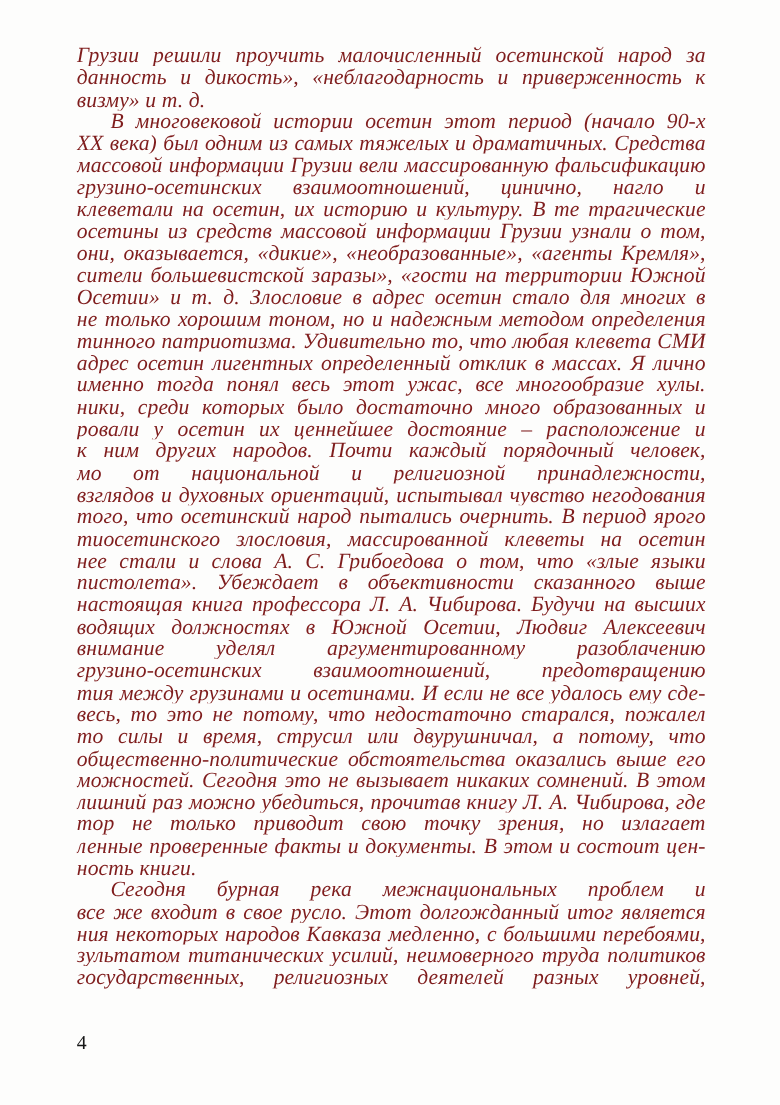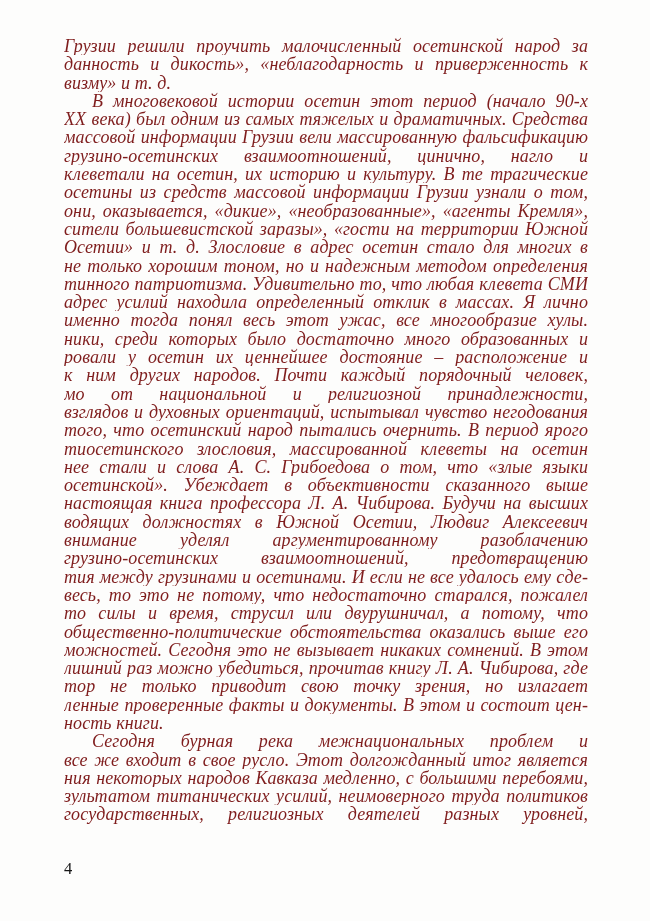--- a/index.html
+++ b/index.html
@@ -69,31 +69,31 @@
         <div class="line">ХХ века) был одним из самых тяжелых и драматичных. Средства</div>
         <div class="line">массовой информации Грузии вели массированную фальсификацию</div>
         <div class="line">грузино-осетинских взаимоотношений, цинично, нагло и безнаказанно</div>
         <div class="line">клеветали на осетин, их историю и культуру. В те трагические годы</div>
         <div class="line">осетины из средств массовой информации Грузии узнали о том, что</div>
         <div class="line">они, оказывается, «дикие», «необразованные», «агенты Кремля», «но-</div>
         <div class="line">сители большевистской заразы», «гости на территории Южной</div>
         <div class="line">Осетии» и т. д. Злословие в адрес осетин стало для многих в Грузии</div>
         <div class="line">не только хорошим тоном, но и надежным методом определения ис-</div>
         <div class="line">тинного патриотизма. Удивительно то, что любая клевета СМИ в</div>
-        <div class="line">адрес усилий находила определенный отклик в массах. Я лично</div>
+        <div class="line">адрес осетин лигентных определенный отклик в массах. Я лично</div>
         <div class="line">именно тогда понял весь этот ужас, все многообразие хулы. Клевет-</div>
         <div class="line">ники, среди которых было достаточно много образованных и интел-</div>
         <div class="line">ровали у осетин их ценнейшее достояние – расположение и уважение</div>
         <div class="line">к ним других народов. Почти каждый порядочный человек, независи-</div>
         <div class="line">мо от национальной и религиозной принадлежности, политических</div>
         <div class="line">взглядов и духовных ориентаций, испытывал чувство негодования от</div>
         <div class="line">того, что осетинский народ пытались очернить. В период ярого ан-</div>
         <div class="line">тиосетинского злословия, массированной клеветы на осетин понят-</div>
         <div class="line">нее стали и слова А. С. Грибоедова о том, что «злые языки страшнее</div>
-        <div class="line">осетинской». Убеждает в объективности сказанного выше</div>
+        <div class="line">пистолета». Убеждает в объективности сказанного выше</div>
         <div class="line">настоящая книга профессора Л. А. Чибирова. Будучи на высших руко-</div>
         <div class="line">водящих должностях в Южной Осетии, Людвиг Алексеевич большое</div>
         <div class="line">внимание уделял аргументированному разоблачению фальсификации</div>
         <div class="line">грузино-осетинских взаимоотношений, предотвращению кровопроли-</div>
         <div class="line">тия между грузинами и осетинами. И если не все удалось ему сде-</div>
         <div class="line">весь, то это не потому, что недостаточно старался, пожалел где-</div>
         <div class="line">то силы и время, струсил или двурушничал, а потому, что сложные</div>
         <div class="line">общественно-политические обстоятельства оказались выше его воз-</div>
         <div class="line">можностей. Сегодня это не вызывает никаких сомнений. В этом</div>
         <div class="line">лишний раз можно убедиться, прочитав книгу Л. А. Чибирова, где ав-</div>

